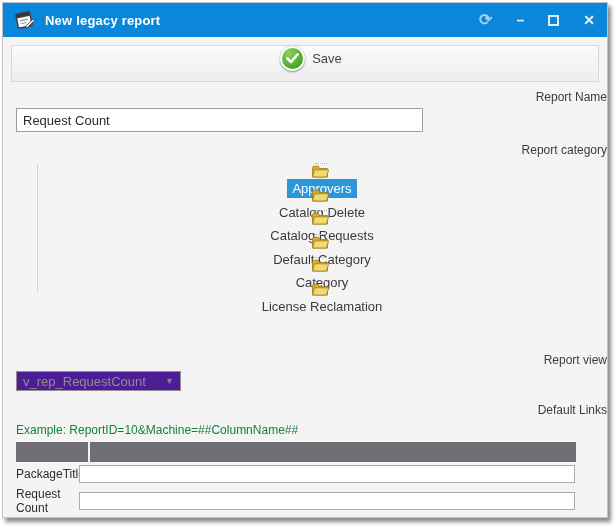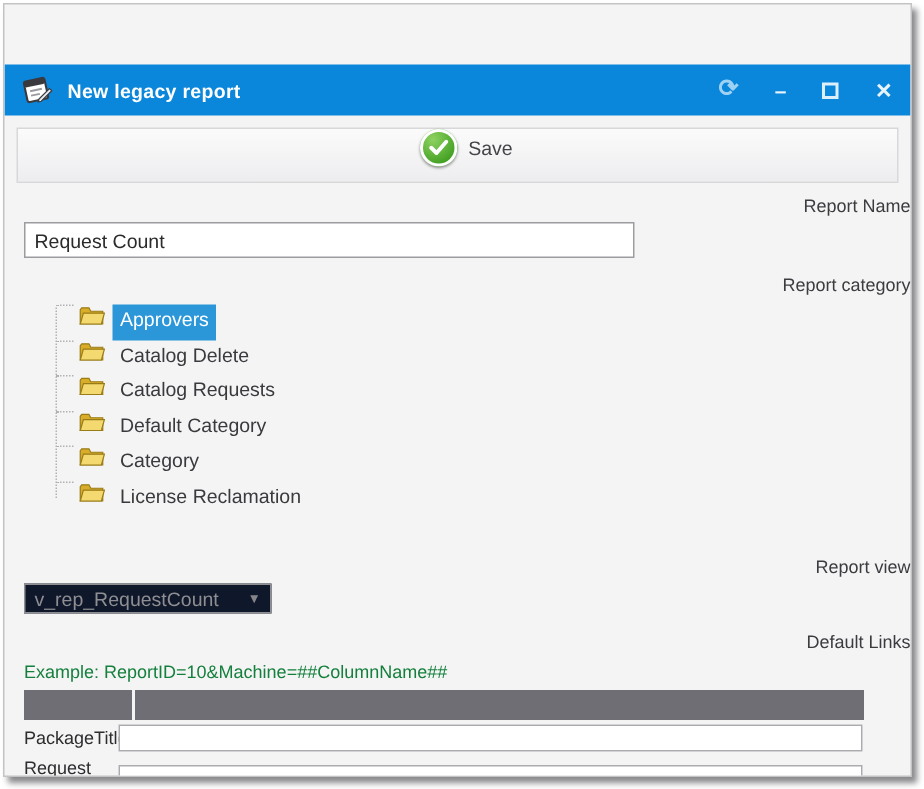--- a/index.html
+++ b/index.html
@@ -10,21 +10,20 @@
     background: #f4f4f5;
     border: 1px solid #c3c3c6;
     box-shadow: 3px 4px 4px rgba(40,40,45,0.55);
     overflow: hidden;
   }
   
   .titlebar {
     height: 34px; background: #0a86da;
     display: flex; align-items: center;
     padding: 0 12px 0 10px;
-    margin-top: 40px;
   }
   .title-icon { width: 22px; height: 20px; display: inline-block; margin-right: 10px; }
   .title-text { color: #ffffff; font-size: 13px; font-weight: bold; letter-spacing: 0.2px; flex: 1; }
   .win-controls { display: flex; align-items: center; gap: 24px; }
   .wc { color: #e8f4fc; font-size: 14px; line-height: 14px; cursor: default; text-align: center; }
   .wc.refresh { color: #9fd2f2; font-size: 16px; font-weight: bold; }
   .wc.min { font-weight: bold; }
   .wc.max { width: 11px; height: 11px; border: 2px solid #dceffb; }
   .wc.close { font-weight: bold; }
   
@@ -53,30 +52,30 @@
     font-family: "Liberation Sans", sans-serif;
     font-size: 13px; color: #2b2b2e; padding: 0 6px;
     margin-bottom: 11px; display: block;
   }
   
   .tree { position: relative; margin: 6px 0 0 8px; height: 143px; }
   .tree-vline {
     position: absolute; left: 13px; top: 2px; height: 127px;
     border-left: 1px dotted #b2b2b5;
   }
-  .tree-row { display: flex; height: 23.5px; padding-left: 13px; position: relative; }
+  .tree-row { display: flex; align-items: center; height: 23.5px; padding-left: 13px; position: relative; flex-direction: column; }
   .tree-stub { width: 12px; border-top: 1px dotted #b2b2b5; margin-right: 3px; }
   .folder { width: 18px; height: 15px; margin-right: 5px; flex: 0 0 auto; }
   .tree-label { font-size: 13px; color: #3a3a3e; padding: 2px 5px; white-space: nowrap; }
   .tree-label.selected { background: #2b97d8; color: #ffffff; }
   
-  .report-view-label { margin-top: 25px; }
+  .report-view-label { margin-top: 47px; }
   .dropdown {
     width: 165px; height: 20px;
-    border: 1px solid #8f8f93; background: #0f172a;
+    border: 1px solid #8f8f93; background: #4c1d95;
     display: flex; align-items: center; justify-content: space-between;
     padding: 0 6px; margin-bottom: 12px;
   }
   .dropdown .dd-value { font-size: 13px; color: #8f8f93; }
   .dropdown .dd-arrow { font-size: 9px; color: #86868a; }
   
   .example-text { font-size: 12px; color: #15803d; margin: 6px 0 5px 0; }
   .cl-header { display: flex; gap: 2px; margin-bottom: 3px; }
   .cl-header .h1 { width: 72px; height: 20px; background: #6e6e74; }
   .cl-header .h2 { width: 486px; height: 20px; background: #6e6e74; }

